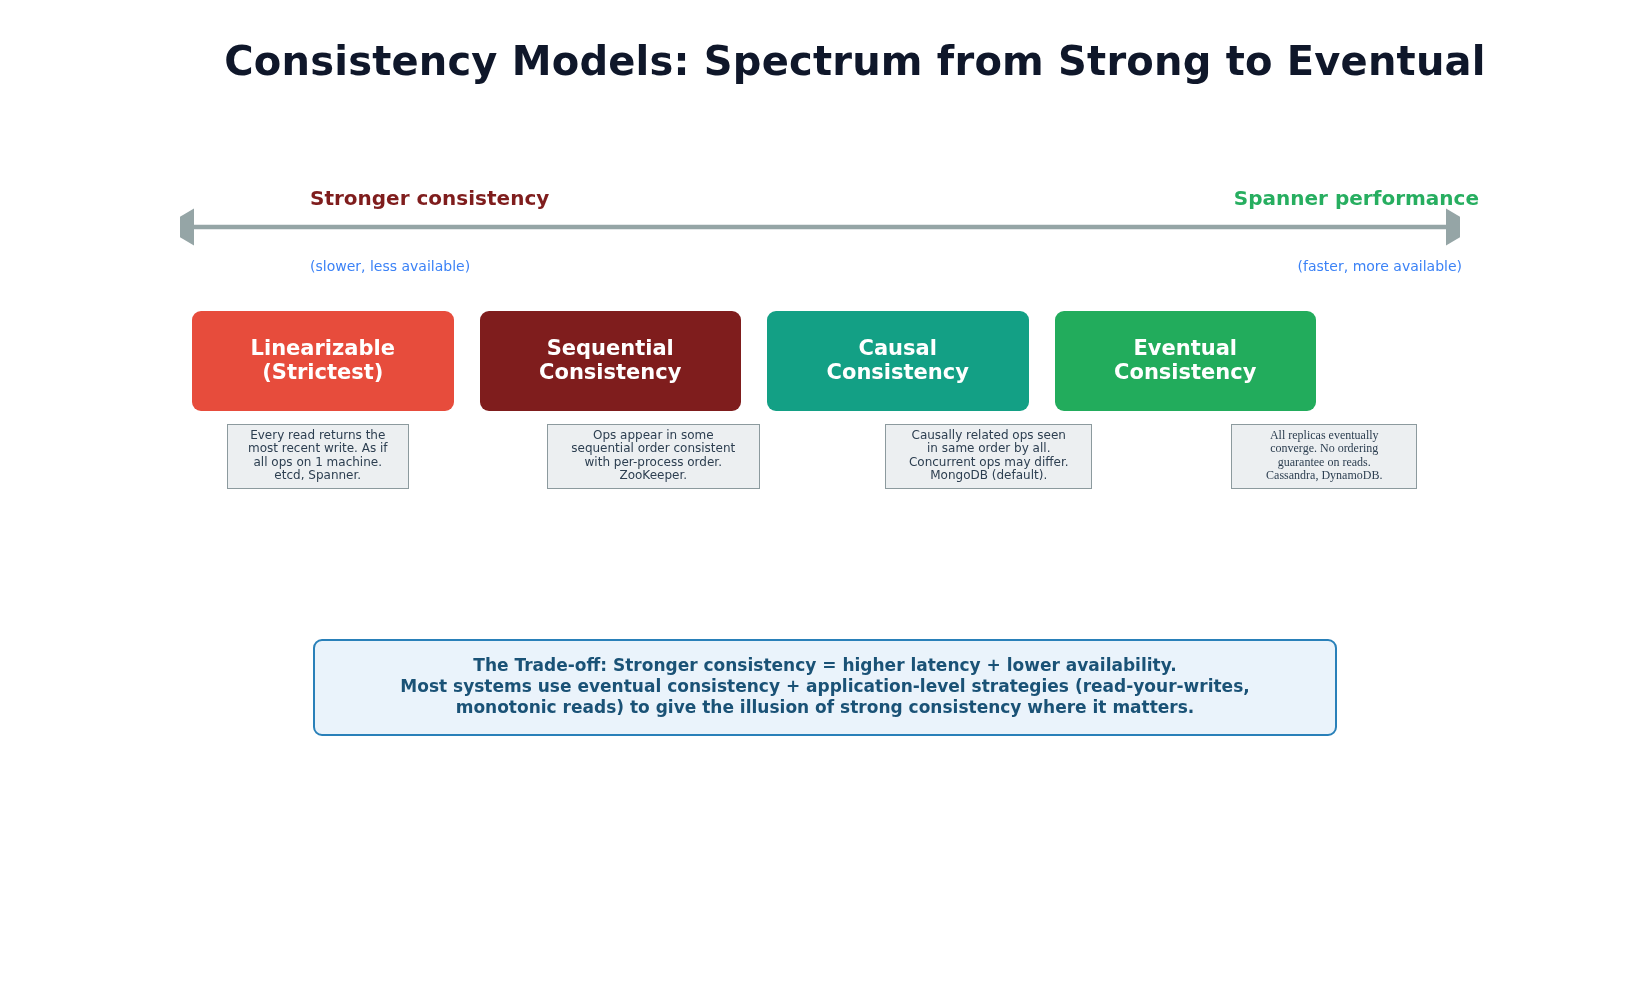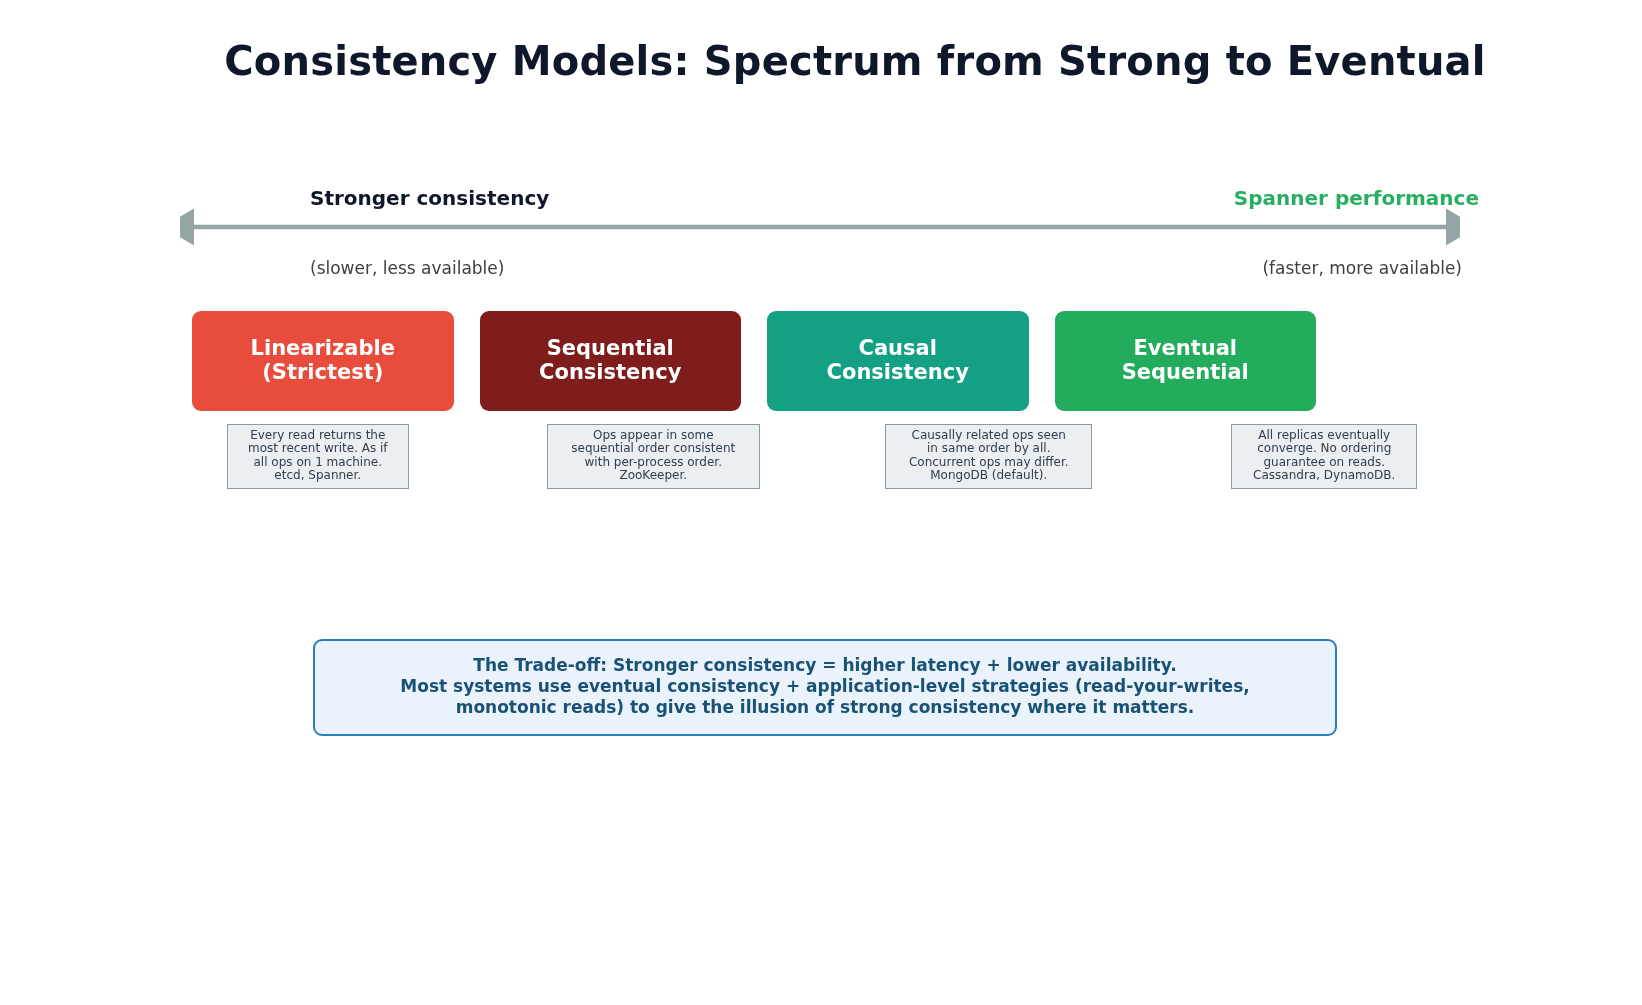--- a/index.html
+++ b/index.html
@@ -50,22 +50,22 @@
     position: absolute;
     font-size: 20px;
     font-weight: bold;
     white-space: nowrap;
   }
   .axis-label.left  { left: 310px; top: 186px; color: #e74c3c; }
   .axis-label.right { right: 163px; top: 186px; color: #27ae60; }
 
   .axis-sub {
     position: absolute;
-    font-size: 17px;
-    color: #404040;
+    font-size: 14px;
+    color: #3b82f6;
     white-space: nowrap;
   }
   .axis-sub.left  { left: 310px; top: 258px; }
   .axis-sub.right { right: 180px; top: 258px; }
 
   .arrow-svg {
     position: absolute;
     left: 180px;
     top: 205px;
     width: 1280px;
@@ -118,21 +118,21 @@
     font-size: 12px;
     line-height: 1.12;
     text-align: center;
     padding: 4px 5px 5px 5px;
     white-space: pre-line;
     box-sizing: border-box;
   }
   .desc.w1 { width: 182px; }
   .desc.w2 { width: 213px; }
   .desc.w3 { width: 207px; }
-  .desc.w4 { width: 186px; }
+  .desc.w4 { width: 186px; font-family: Liberation Serif, serif; }
 
   
   .tradeoff {
     position: absolute;
     left: 313px;
     top: 639px;
     width: 1024px;
     box-sizing: border-box;
     background: #eaf3fb;
     border: 2px solid #2980b9;
@@ -147,21 +147,21 @@
   .tradeoff .line { display: block; white-space: nowrap; }
 </style>
 </head>
 <body>
 
 <div class="page">
 
   <div class="title">Consistency Models: Spectrum from Strong to Eventual</div>
 
   <div class="spectrum">
-    <div class="axis-label left" style="color: #0f172a;">Stronger consistency</div>
+    <div class="axis-label left" style="color: #7f1d1d;">Stronger consistency</div>
     <div class="axis-label right" style="color: rgb(39, 174, 96);">Spanner performance</div>
 
     <svg class="arrow-svg" viewBox="0 0 1280 44" xmlns="http://www.w3.org/2000/svg">
       <defs>
         <marker id="arrL" markerWidth="9" markerHeight="9" refX="7.5" refY="4.5" orient="auto" markerUnits="strokeWidth">
           <path d="M7.5,0.4 L0.6,4.5 L7.5,8.6 Z" fill="#95a5a6"></path>
         </marker>
         <marker id="arrR" markerWidth="9" markerHeight="9" refX="1.5" refY="4.5" orient="auto" markerUnits="strokeWidth">
           <path d="M1.5,0.4 L8.4,4.5 L1.5,8.6 Z" fill="#95a5a6"></path>
         </marker>
@@ -174,21 +174,21 @@
   </div>
 
   <div class="cards">
     <div class="card" style="background-color: rgb(231, 76, 60);">Linearizable
 (Strictest)</div>
     <div class="card" style="background-color: #7f1d1d;">Sequential
 Consistency</div>
     <div class="card" style="background-color: rgb(19, 160, 133);">Causal
 Consistency</div>
     <div class="card" style="background-color: rgb(34, 172, 92);">Eventual
-Sequential</div>
+Consistency</div>
   </div>
 
   <div class="descs">
     <div class="desc-cell">
       <div class="desc w1">Every read returns the
 most recent write. As if
 all ops on 1 machine.
 etcd, Spanner.</div>
     </div>
     <div class="desc-cell">

